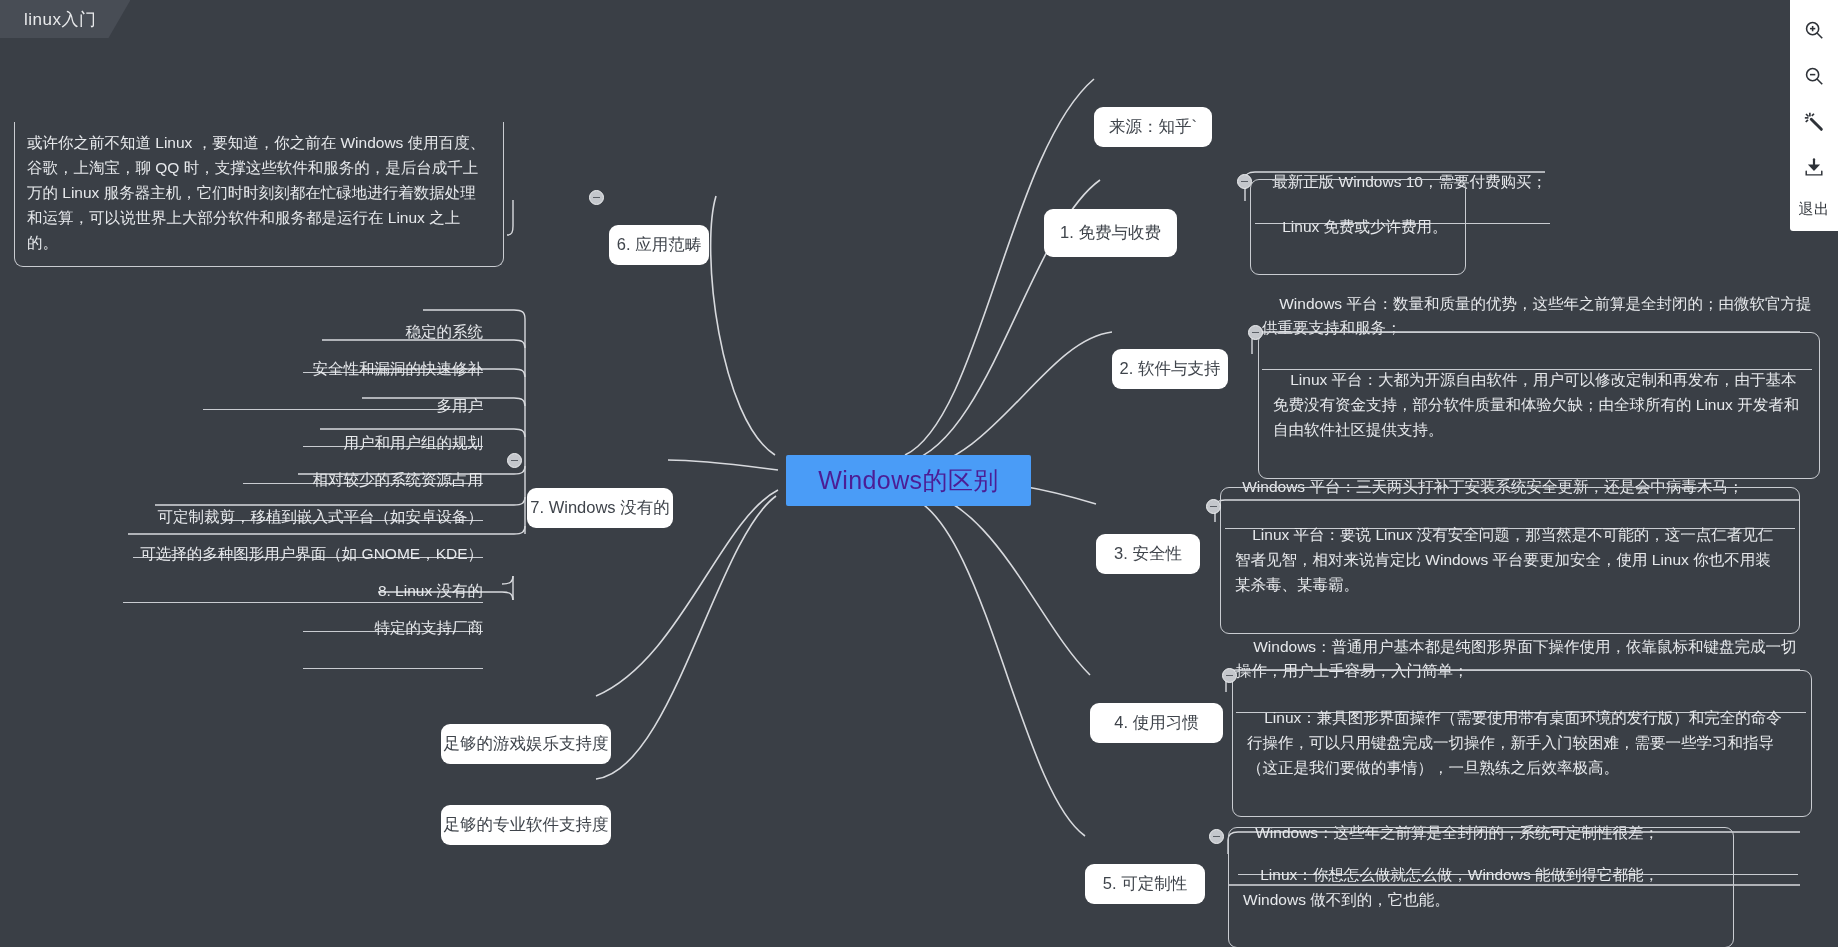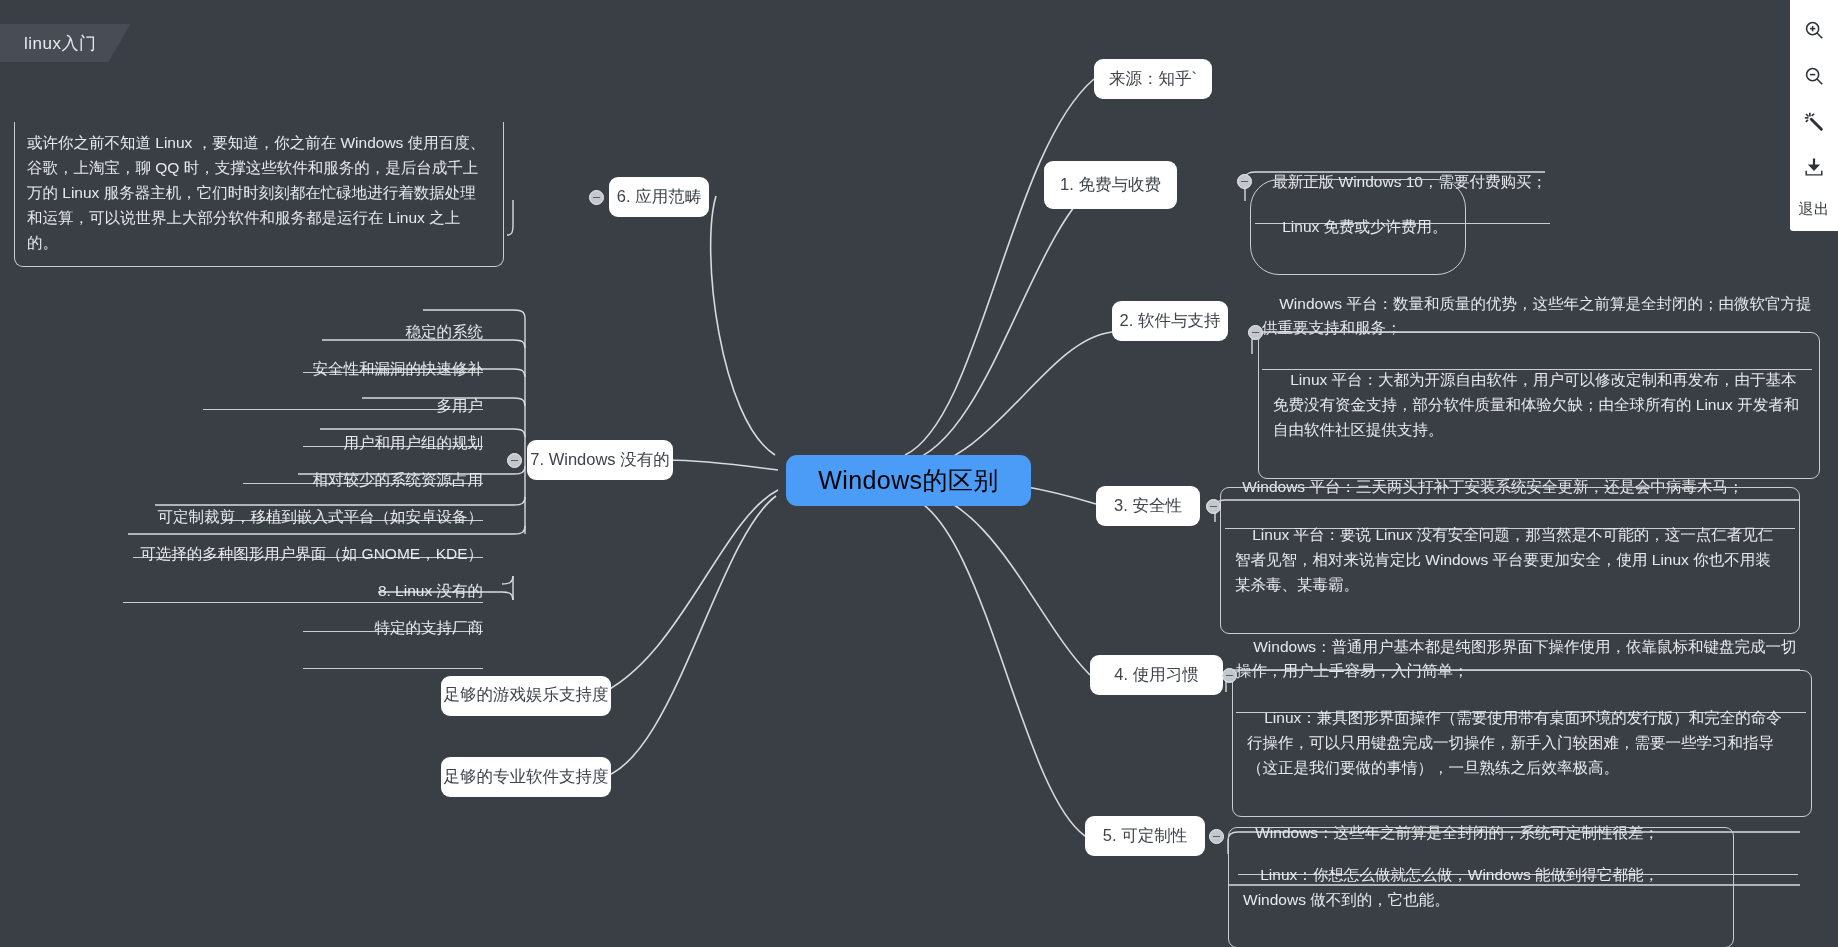--- a/index.html
+++ b/index.html
@@ -31,44 +31,43 @@
     height: 38px;
     padding: 0 34px 0 24px;
     display: flex; align-items: center;
     color: #e9eaec;
     font-size: 17px;
     letter-spacing: .5px;
     background: #484d55;
     border-right: 0;
     clip-path: polygon(0 0, 100% 0, calc(100% - 22px) 100%, 0 100%);
     z-index: 30;
-    margin-top: 24px;
   }
 
   
   .node {
     position: absolute;
     background: #ffffff;
     color: #3f444b;
     border-radius: 9px;
     display: flex; align-items: center; justify-content: center;
     font-size: 16.5px;
     line-height: 1.4;
     white-space: nowrap;
     z-index: 10;
     box-shadow: 0 0 0 0 rgba(0,0,0,0);
   }
   .node.center {
     background: #4a9cf7;
-    color: #000000;
+    color: #4c1d95;
     font-size: 25px;
-    border-radius: 11px;
+    border-radius: 2px;
     letter-spacing: .4px;
   }
-  .node.plain { font-size: 16.5px; padding: 0 32px; }
+  .node.plain { font-size: 16.5px; padding: 0 32px; margin-top: 48px; }
 
   
   .leaf {
     position: absolute;
     color: #e7e9ec;
     font-size: 15.5px;
     line-height: 1.55;
     text-align: left;
     z-index: 9;
     white-space: pre-wrap;
@@ -243,39 +242,39 @@
     <span>可选择的多种图形用户界面（如 GNOME，KDE）</span>
   </div>
 
   <div class="leaf right-al" style="left:303px; top:555px; width:180px; border-bottom:1.4px solid #c9ccd1; padding-bottom:4px;">
     <span>8. Linux 没有的</span>
   </div>
   <div class="leaf right-al" style="left:303px; top:592px; width:180px; border-bottom:1.4px solid #c9ccd1; padding-bottom:4px;">
     <span>特定的支持厂商</span>
   </div>
 
-  <div class="node plain" style="left:441px; top:676px; width:170px; height:40px;font-family:Liberation Mono, monospace;">
+  <div class="node plain" style="left:441px; top:676px; width:170px; height:40px;">
     <span>足够的游戏娱乐支持度</span>
   </div>
   <div class="node plain" style="left:441px; top:757px; width:170px; height:40px;">
     <span>足够的专业软件支持度</span>
   </div>
 
   <div class="node plain" style="left:1094px; top:59px; width:118px; height:40px;">
     <span>来源：知乎`</span>
   </div>
 
   <div class="node plain" style="left:1044px; top:161px; width:133px; height:48px;text-align:right;">
     <span>1. 免费与收费</span>
   </div>
   <div class="handle" style="left:1237px; top:174px;"></div>
   <div class="leaf" style="left:1255px; top:146px; width:295px; border-bottom:1.4px solid #c9ccd1; padding-bottom:5px;">
     <span>最新正版 Windows 10，需要付费购买；</span>
   </div>
-  <div class="leafbox" style="left:1250px; top:179px; width:216px;border-radius:29px;">
+  <div class="leafbox" style="left:1250px; top:179px; width:216px;">
     <span>Linux 免费或少许费用。</span>
   </div>
 
   <div class="node plain" style="left:1112px; top:301px; width:116px; height:40px;">
     <span>2. 软件与支持</span>
   </div>
   <div class="handle" style="left:1248px; top:325px;"></div>
   <div class="leaf" style="left:1262px; top:268px; width:550px; border-bottom:1.4px solid #c9ccd1; padding-bottom:5px;">
     <span>Windows 平台：数量和质量的优势，这些年之前算是全封闭的；由微软官方提供重要支持和服务；</span>
   </div>

